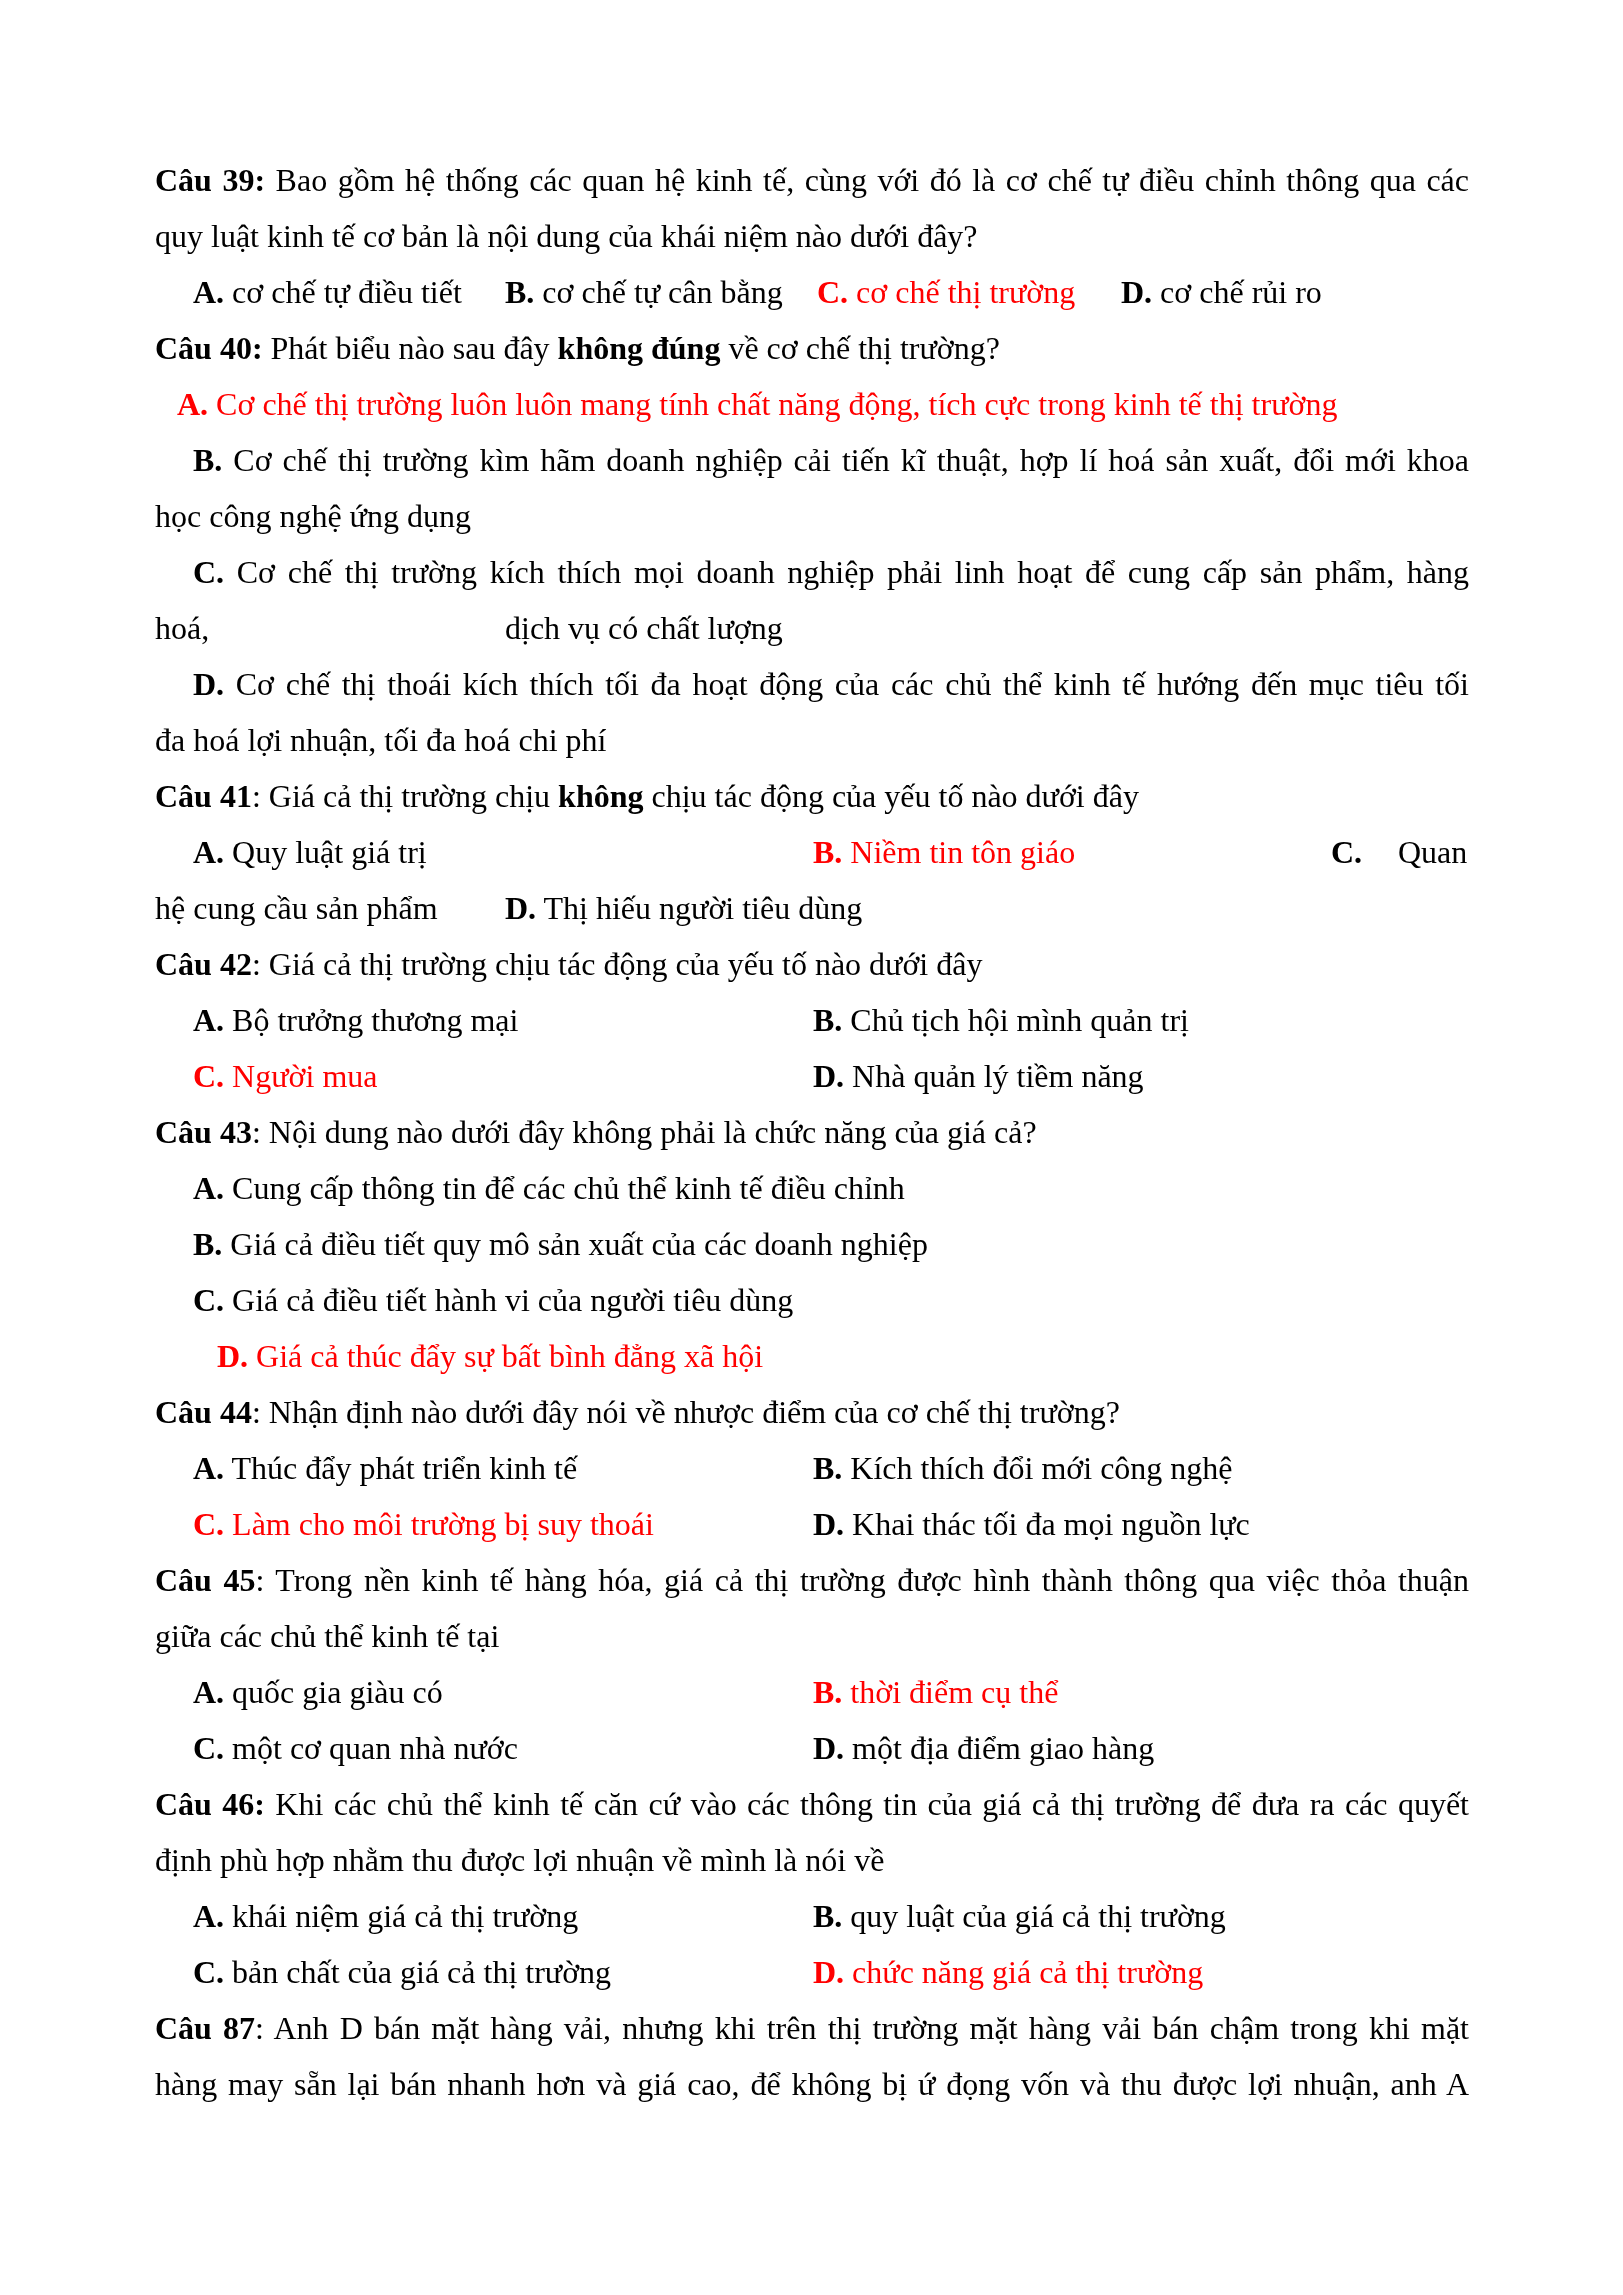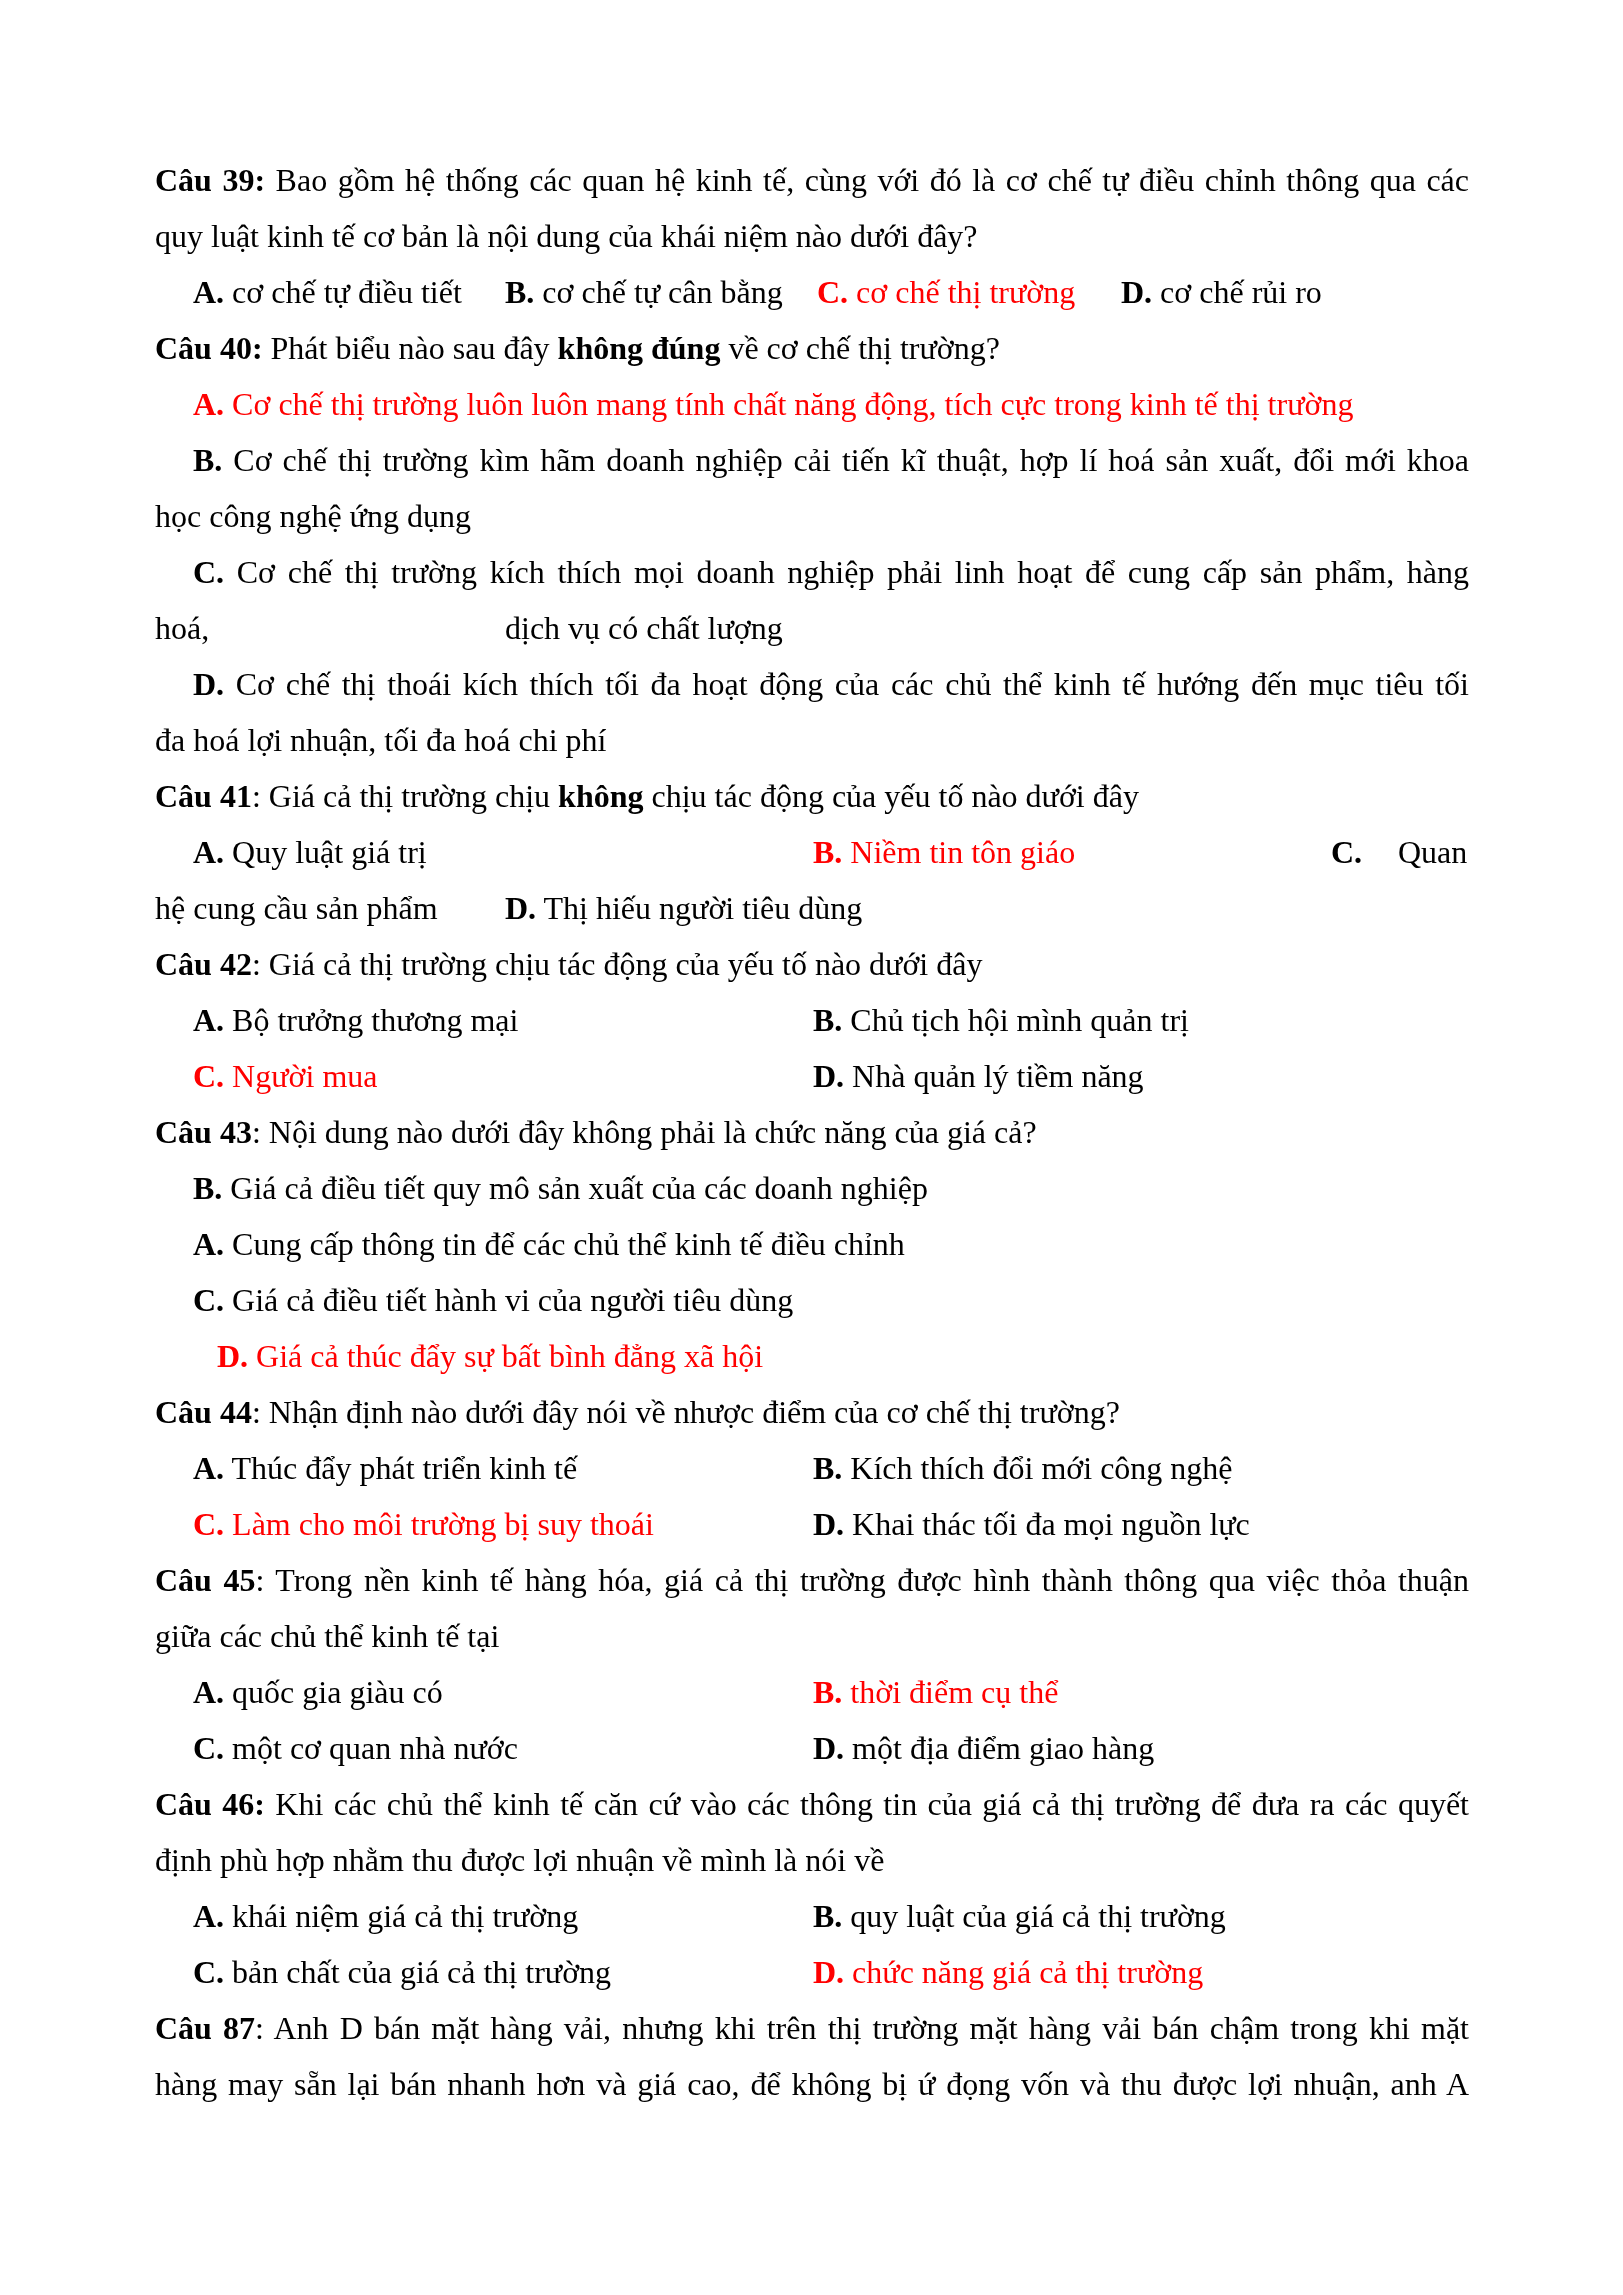--- a/index.html
+++ b/index.html
@@ -46,36 +46,36 @@
 </style>
 </head>
 <body>
 
 <div class="page">
   <div class="doc">
       <div class="line justify"><span class="chunk"><span class="bold">Câu 39:</span><span> Bao gồm hệ thống các quan hệ kinh tế, cùng với đó là cơ chế tự điều chỉnh thông qua các</span></span></div>
       <div class="line"><span class="chunk"><span>quy luật kinh tế cơ bản là nội dung của khái niệm nào dưới đây?</span></span></div>
       <div class="line"><span class="chunk abs" style="left: 38px;"><span class="bold">A.</span><span> cơ chế tự điều tiết</span></span><span class="chunk abs" style="left: 350px;"><span class="bold">B.</span><span> cơ chế tự cân bằng</span></span><span class="chunk abs" style="left: 662px;"><span class="bold red">C.</span><span class="red"> cơ chế thị trường</span></span><span class="chunk abs" style="left: 966px;"><span class="bold">D.</span><span> cơ chế rủi ro</span></span></div>
       <div class="line"><span class="chunk"><span class="bold">Câu 40:</span><span> Phát biểu nào sau đây </span><span class="bold">không đúng</span><span> về cơ chế thị trường?</span></span></div>
-      <div class="line"><span class="chunk abs" style="left: 38px;"><span class="bold red">A.</span><span class="red"> Cơ chế thị trường luôn luôn mang tính chất năng động, tích cực trong kinh tế thị trường</span></span></div>
+      <div class="line"><span class="chunk abs" style="left: 22px;"><span class="bold red">A.</span><span class="red"> Cơ chế thị trường luôn luôn mang tính chất năng động, tích cực trong kinh tế thị trường</span></span></div>
       <div class="line justify" style="text-indent: 38px;"><span class="chunk"><span class="bold">B.</span><span> Cơ chế thị trường kìm hãm doanh nghiệp cải tiến kĩ thuật, hợp lí hoá sản xuất, đổi mới khoa</span></span></div>
       <div class="line"><span class="chunk"><span>học công nghệ ứng dụng</span></span></div>
       <div class="line justify" style="text-indent: 38px;"><span class="chunk"><span class="bold">C.</span><span> Cơ chế thị trường kích thích mọi doanh nghiệp phải linh hoạt để cung cấp sản phẩm, hàng</span></span></div>
       <div class="line"><span class="chunk abs" style="left: 0px;"><span>hoá,</span></span><span class="chunk abs" style="left: 350px;"><span>dịch vụ có chất lượng</span></span></div>
       <div class="line justify" style="text-indent: 38px;"><span class="chunk"><span class="bold">D.</span><span> Cơ chế thị thoái kích thích tối đa hoạt động của các chủ thể kinh tế hướng đến mục tiêu tối</span></span></div>
       <div class="line"><span class="chunk"><span>đa hoá lợi nhuận, tối đa hoá chi phí</span></span></div>
       <div class="line"><span class="chunk"><span class="bold">Câu 41</span><span>: Giá cả thị trường chịu </span><span class="bold">không</span><span> chịu tác động của yếu tố nào dưới đây</span></span></div>
       <div class="line"><span class="chunk abs" style="left: 38px;"><span class="bold">A.</span><span> Quy luật giá trị</span></span><span class="chunk abs" style="left: 658px;"><span class="bold red">B.</span><span class="red"> Niềm tin tôn giáo</span></span><span class="chunk abs" style="left: 1176px;"><span class="bold">C.</span></span><span class="chunk abs" style="left: 1243px;"><span>Quan</span></span></div>
       <div class="line"><span class="chunk abs" style="left: 0px;"><span>hệ cung cầu sản phẩm</span></span><span class="chunk abs" style="left: 350px;"><span class="bold">D.</span><span> Thị hiếu người tiêu dùng</span></span></div>
       <div class="line"><span class="chunk"><span class="bold">Câu 42</span><span>: Giá cả thị trường chịu tác động của yếu tố nào dưới đây</span></span></div>
       <div class="line"><span class="chunk abs" style="left: 38px;"><span class="bold">A.</span><span> Bộ trưởng thương mại</span></span><span class="chunk abs" style="left: 658px;"><span class="bold">B.</span><span> Chủ tịch hội mình quản trị</span></span></div>
       <div class="line"><span class="chunk abs" style="left: 38px;"><span class="bold red">C.</span><span class="red"> Người mua</span></span><span class="chunk abs" style="left: 658px;"><span class="bold">D.</span><span> Nhà quản lý tiềm năng</span></span></div>
       <div class="line"><span class="chunk"><span class="bold">Câu 43</span><span>: Nội dung nào dưới đây không phải là chức năng của giá cả?</span></span></div>
+      <div class="line"><span class="chunk abs" style="left: 38px;"><span class="bold">A.</span><span> Cung cấp thông tin để các chủ thể kinh tế điều chỉnh</span></span></div>
       <div class="line"><span class="chunk abs" style="left: 38px;"><span class="bold">B.</span><span> Giá cả điều tiết quy mô sản xuất của các doanh nghiệp</span></span></div>
-      <div class="line"><span class="chunk abs" style="left: 38px;"><span class="bold">A.</span><span> Cung cấp thông tin để các chủ thể kinh tế điều chỉnh</span></span></div>
       <div class="line"><span class="chunk abs" style="left: 38px;"><span class="bold">C.</span><span> Giá cả điều tiết hành vi của người tiêu dùng</span></span></div>
       <div class="line"><span class="chunk abs" style="left: 38px; margin-left: 24px;"><span class="bold red">D.</span><span class="red"> Giá cả thúc đẩy sự bất bình đẳng xã hội</span></span></div>
       <div class="line"><span class="chunk"><span class="bold">Câu 44</span><span>: Nhận định nào dưới đây nói về nhược điểm của cơ chế thị trường?</span></span></div>
       <div class="line"><span class="chunk abs" style="left: 38px;"><span class="bold">A.</span><span> Thúc đẩy phát triển kinh tế</span></span><span class="chunk abs" style="left: 658px;"><span class="bold">B.</span><span> Kích thích đổi mới công nghệ</span></span></div>
       <div class="line"><span class="chunk abs" style="left: 38px;"><span class="bold red">C.</span><span class="red"> Làm cho môi trường bị suy thoái</span></span><span class="chunk abs" style="left: 658px;"><span class="bold">D.</span><span> Khai thác tối đa mọi nguồn lực</span></span></div>
       <div class="line justify"><span class="chunk"><span class="bold">Câu 45</span><span>: Trong nền kinh tế hàng hóa, giá cả thị trường được hình thành thông qua việc thỏa thuận</span></span></div>
       <div class="line"><span class="chunk"><span>giữa các chủ thể kinh tế tại</span></span></div>
       <div class="line"><span class="chunk abs" style="left: 38px;"><span class="bold">A.</span><span> quốc gia giàu có</span></span><span class="chunk abs" style="left: 658px;"><span class="bold red">B.</span><span class="red"> thời điểm cụ thể</span></span></div>
       <div class="line"><span class="chunk abs" style="left: 38px;"><span class="bold">C.</span><span> một cơ quan nhà nước</span></span><span class="chunk abs" style="left: 658px;"><span class="bold">D.</span><span> một địa điểm giao hàng</span></span></div>
       <div class="line justify"><span class="chunk"><span class="bold">Câu 46:</span><span> Khi các chủ thể kinh tế căn cứ vào các thông tin của giá cả thị trường để đưa ra các quyết</span></span></div>

